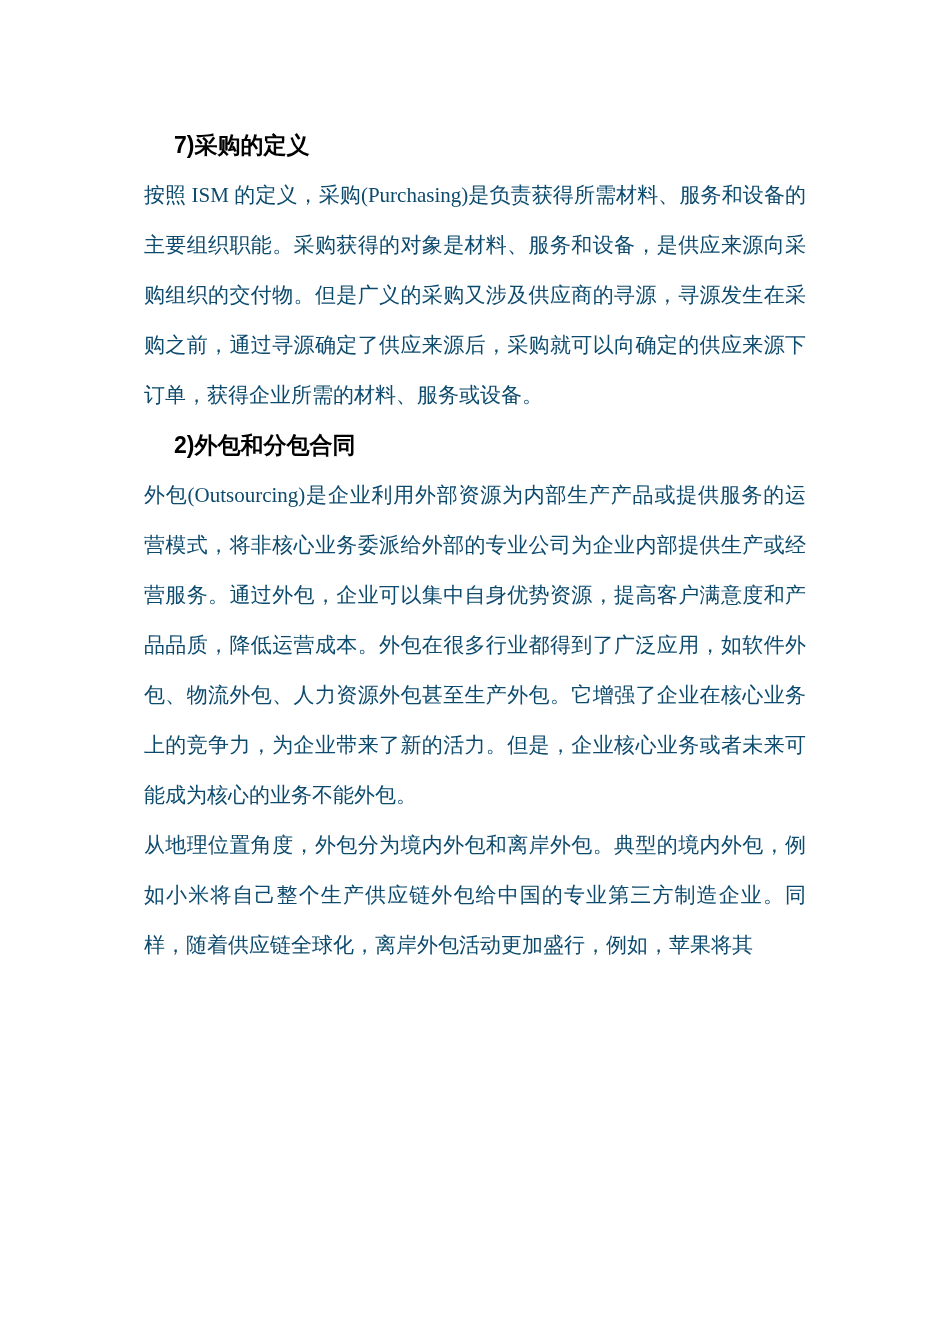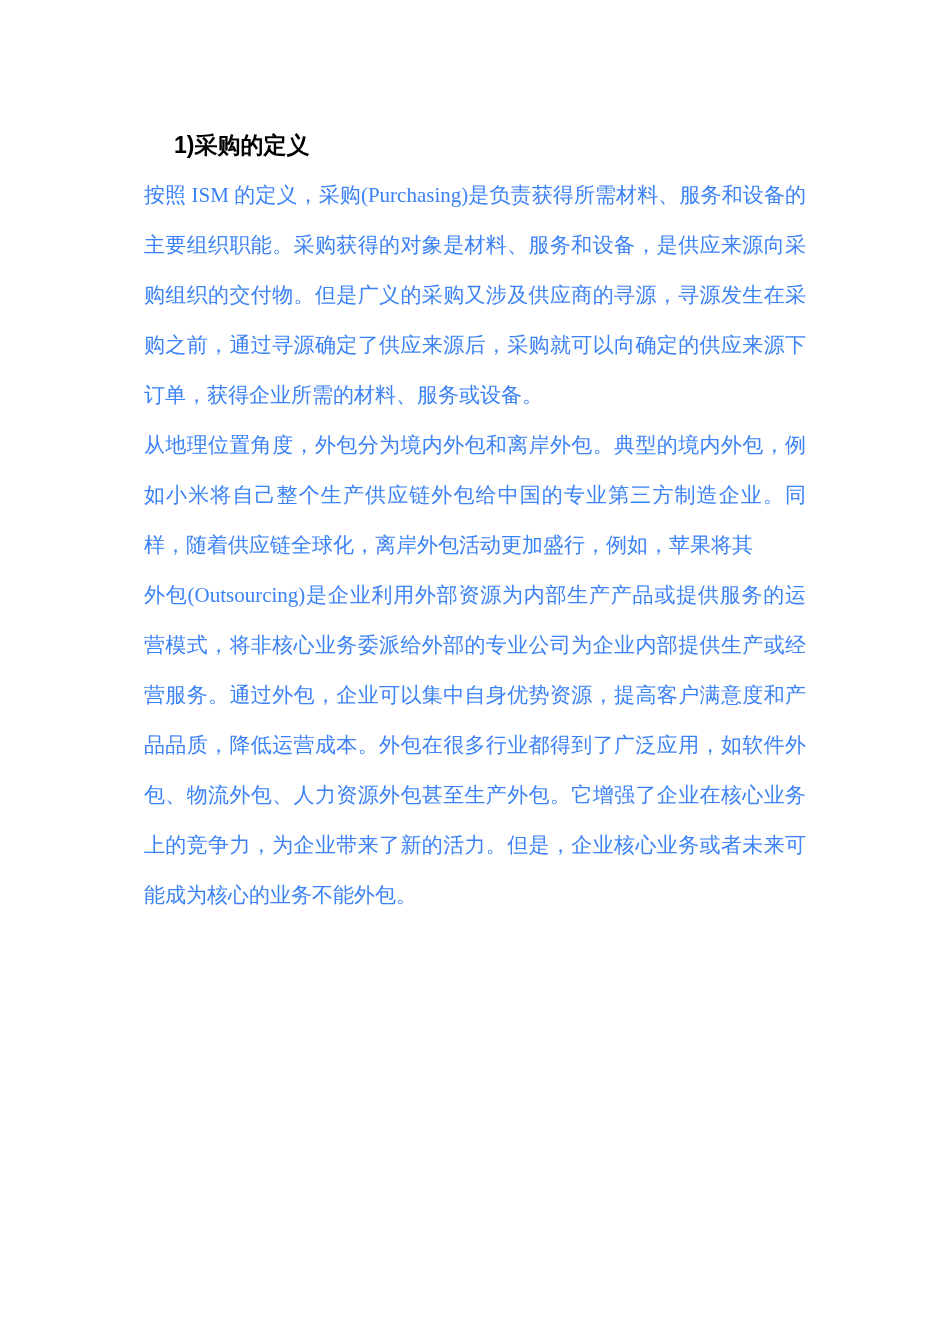--- a/index.html
+++ b/index.html
@@ -30,33 +30,34 @@
     font-family: "Liberation Sans", "DejaVu Sans", sans-serif;
     color: #000000;
   }
   .doc-para {
     margin: 0;
     font-size: 21px;
     line-height: 50px;
     text-align: justify;
     text-justify: inter-ideograph;
     word-break: break-all;
-    color: #3b82f6;
+    color: #0c4a6e;
   }
 </style>
 </head>
 <body>
 
 <div class="page">
   <div class="content">
 
-    <h2 class="doc-heading">1)采购的定义</h2>
+    <h2 class="doc-heading">7)采购的定义</h2>
 
     <p class="doc-para">按照 ISM 的定义，采购(Purchasing)是负责获得所需材料、服务和设备的主要组织职能。采购获得的对象是材料、服务和设备，是供应来源向采购组织的交付物。但是广义的采购又涉及供应商的寻源，寻源发生在采购之前，通过寻源确定了供应来源后，采购就可以向确定的供应来源下订单，获得企业所需的材料、服务或设备。</p>
 
 
+    <h2 class="doc-heading">2)外包和分包合同</h2>
+
+    <p class="doc-para">外包(Outsourcing)是企业利用外部资源为内部生产产品或提供服务的运营模式，将非核心业务委派给外部的专业公司为企业内部提供生产或经营服务。通过外包，企业可以集中自身优势资源，提高客户满意度和产品品质，降低运营成本。外包在很多行业都得到了广泛应用，如软件外包、物流外包、人力资源外包甚至生产外包。它增强了企业在核心业务上的竞争力，为企业带来了新的活力。但是，企业核心业务或者未来可能成为核心的业务不能外包。</p>
 
     <p class="doc-para">从地理位置角度，外包分为境内外包和离岸外包。典型的境内外包，例如小米将自己整个生产供应链外包给中国的专业第三方制造企业。同样，随着供应链全球化，离岸外包活动更加盛行，例如，苹果将其</p>
-
-    <p class="doc-para">外包(Outsourcing)是企业利用外部资源为内部生产产品或提供服务的运营模式，将非核心业务委派给外部的专业公司为企业内部提供生产或经营服务。通过外包，企业可以集中自身优势资源，提高客户满意度和产品品质，降低运营成本。外包在很多行业都得到了广泛应用，如软件外包、物流外包、人力资源外包甚至生产外包。它增强了企业在核心业务上的竞争力，为企业带来了新的活力。但是，企业核心业务或者未来可能成为核心的业务不能外包。</p>
 
   </div>
 </div>
 
 </body></html>

